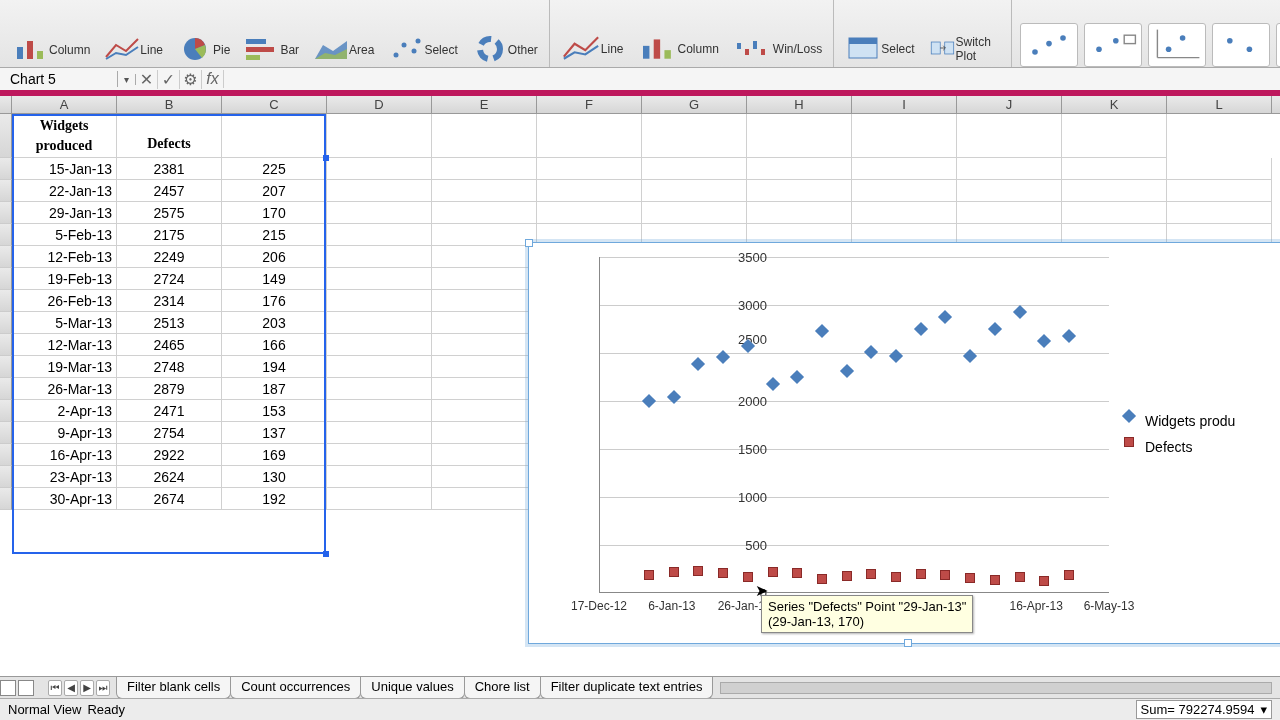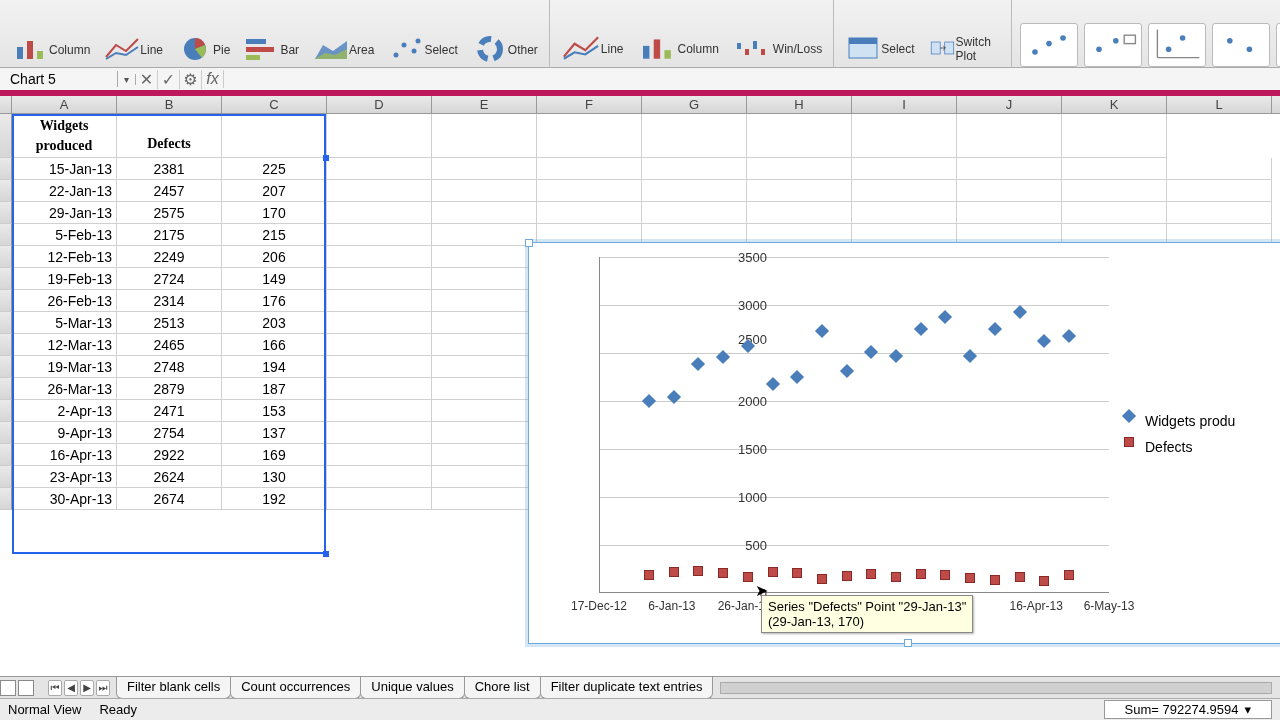--- a/index.html
+++ b/index.html
@@ -59,23 +59,23 @@
 
 
 .tabs-bar { position:absolute; bottom:22px; left:0; right:0; height:22px; background:#e4e4e4; border-top:1px solid #999; display:flex; align-items:center; font-size:13px;}
 .tab-nav { display:flex; gap:2px; padding:0 6px;}
 .tab-nav span{width:14px;text-align:center;color:#444;cursor:pointer;border:1px solid #aaa;background:#fff;border-radius:2px;font-size:10px;line-height:14px;}
 .tab { padding: 2px 10px 4px; border:1px solid #999; border-top:none; background:#f5f5f5; border-radius:0 0 6px 6px; margin-right:-1px; cursor:pointer;}
 .tab.active { background:#fff; font-weight:700;}
 .tab-scroll { flex:1; height:12px; margin:0 8px; background:#d0d0d0; border:1px solid #aaa; }
 
 
-.status { position:absolute; bottom:0; left:0; right:0; height:22px; background:#ececec; border-top:1px solid #aaa; display:flex; align-items:center; font-size:13px; padding:0 8px; gap:18px;}
+.status { position:absolute; bottom:0; left:0; right:0; height:22px; background:#ececec; border-top:1px solid #aaa; display:flex; align-items:center; font-size:13px; padding:0 8px; gap:6px;}
 .status .spacer{flex:1}
-.sum-box { background:#fff; border:1px solid #999; padding:1px 20px; display:flex;align-items:center;gap:6px;}
+.sum-box { background:#fff; border:1px solid #999; padding:1px 4px; display:flex;align-items:center;gap:6px;}
 .view-btns { display:flex; gap:2px; }
 .view-btns div{width:16px;height:16px;border:1px solid #888;background:#fff;}
 </style>
 </head>
 <body>
 
 <div class="ribbon">
   <div class="ribbon-group">
     <div class="ribbon-row" id="chart-types">
         <div class="rbtn">

